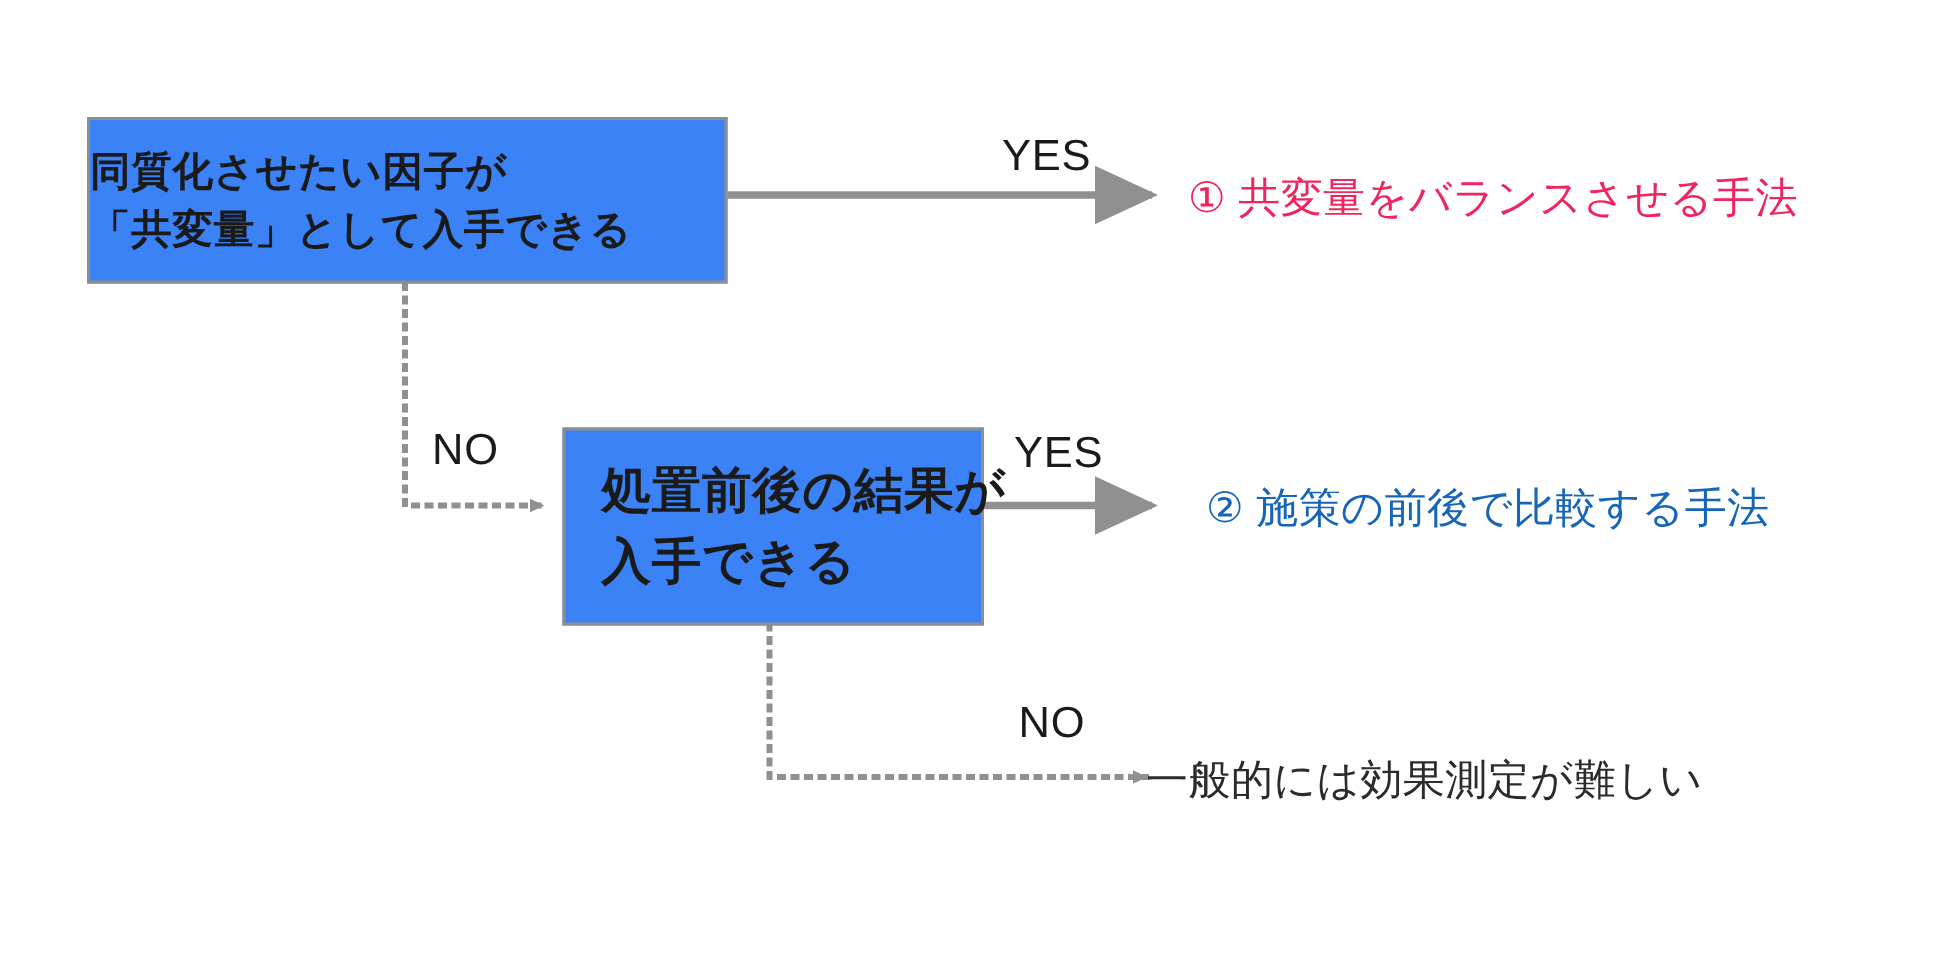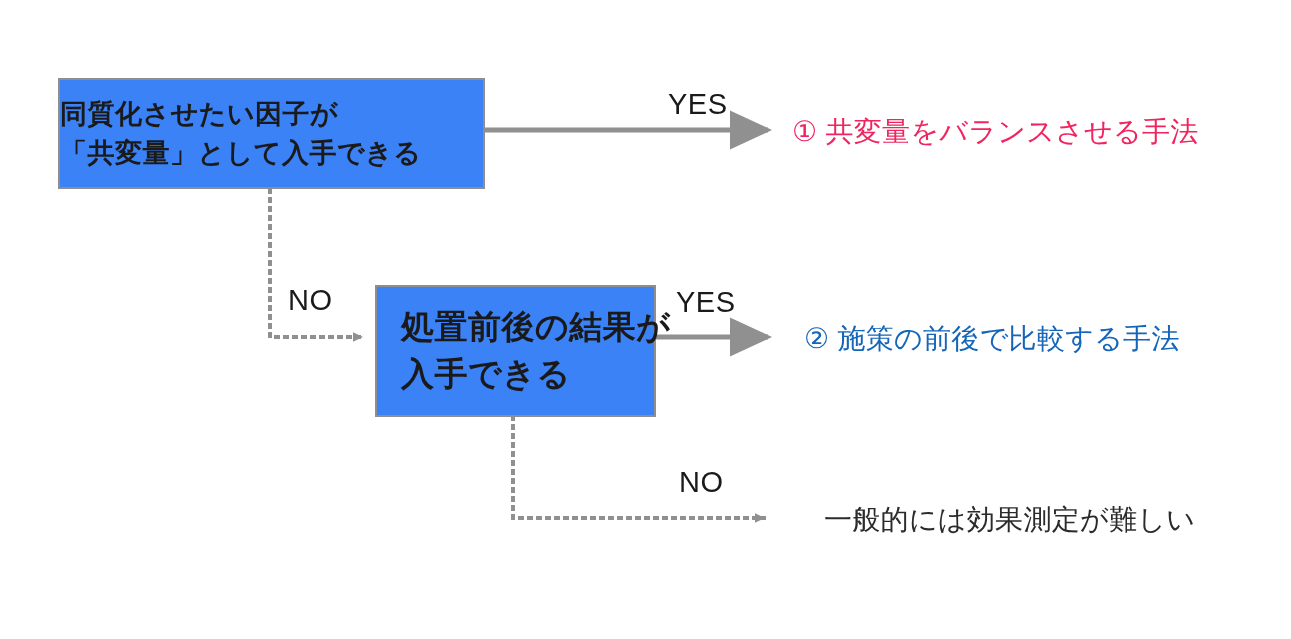--- a/index.html
+++ b/index.html
@@ -78,21 +78,21 @@
     top: 113px;
     color: #f0255f;
   }
   #outcome-2 {
     left: 792px;
     top: 320px;
     color: #1565b8;
     margin-left: 12px;
   }
   #outcome-3 {
-    left: 824px;
+    left: 764px;
     top: 501px;
     color: #2b2b2b;
   }
 
   
   #connectors {
     position: absolute;
     left: 0;
     top: 0;
     width: 1291px;

